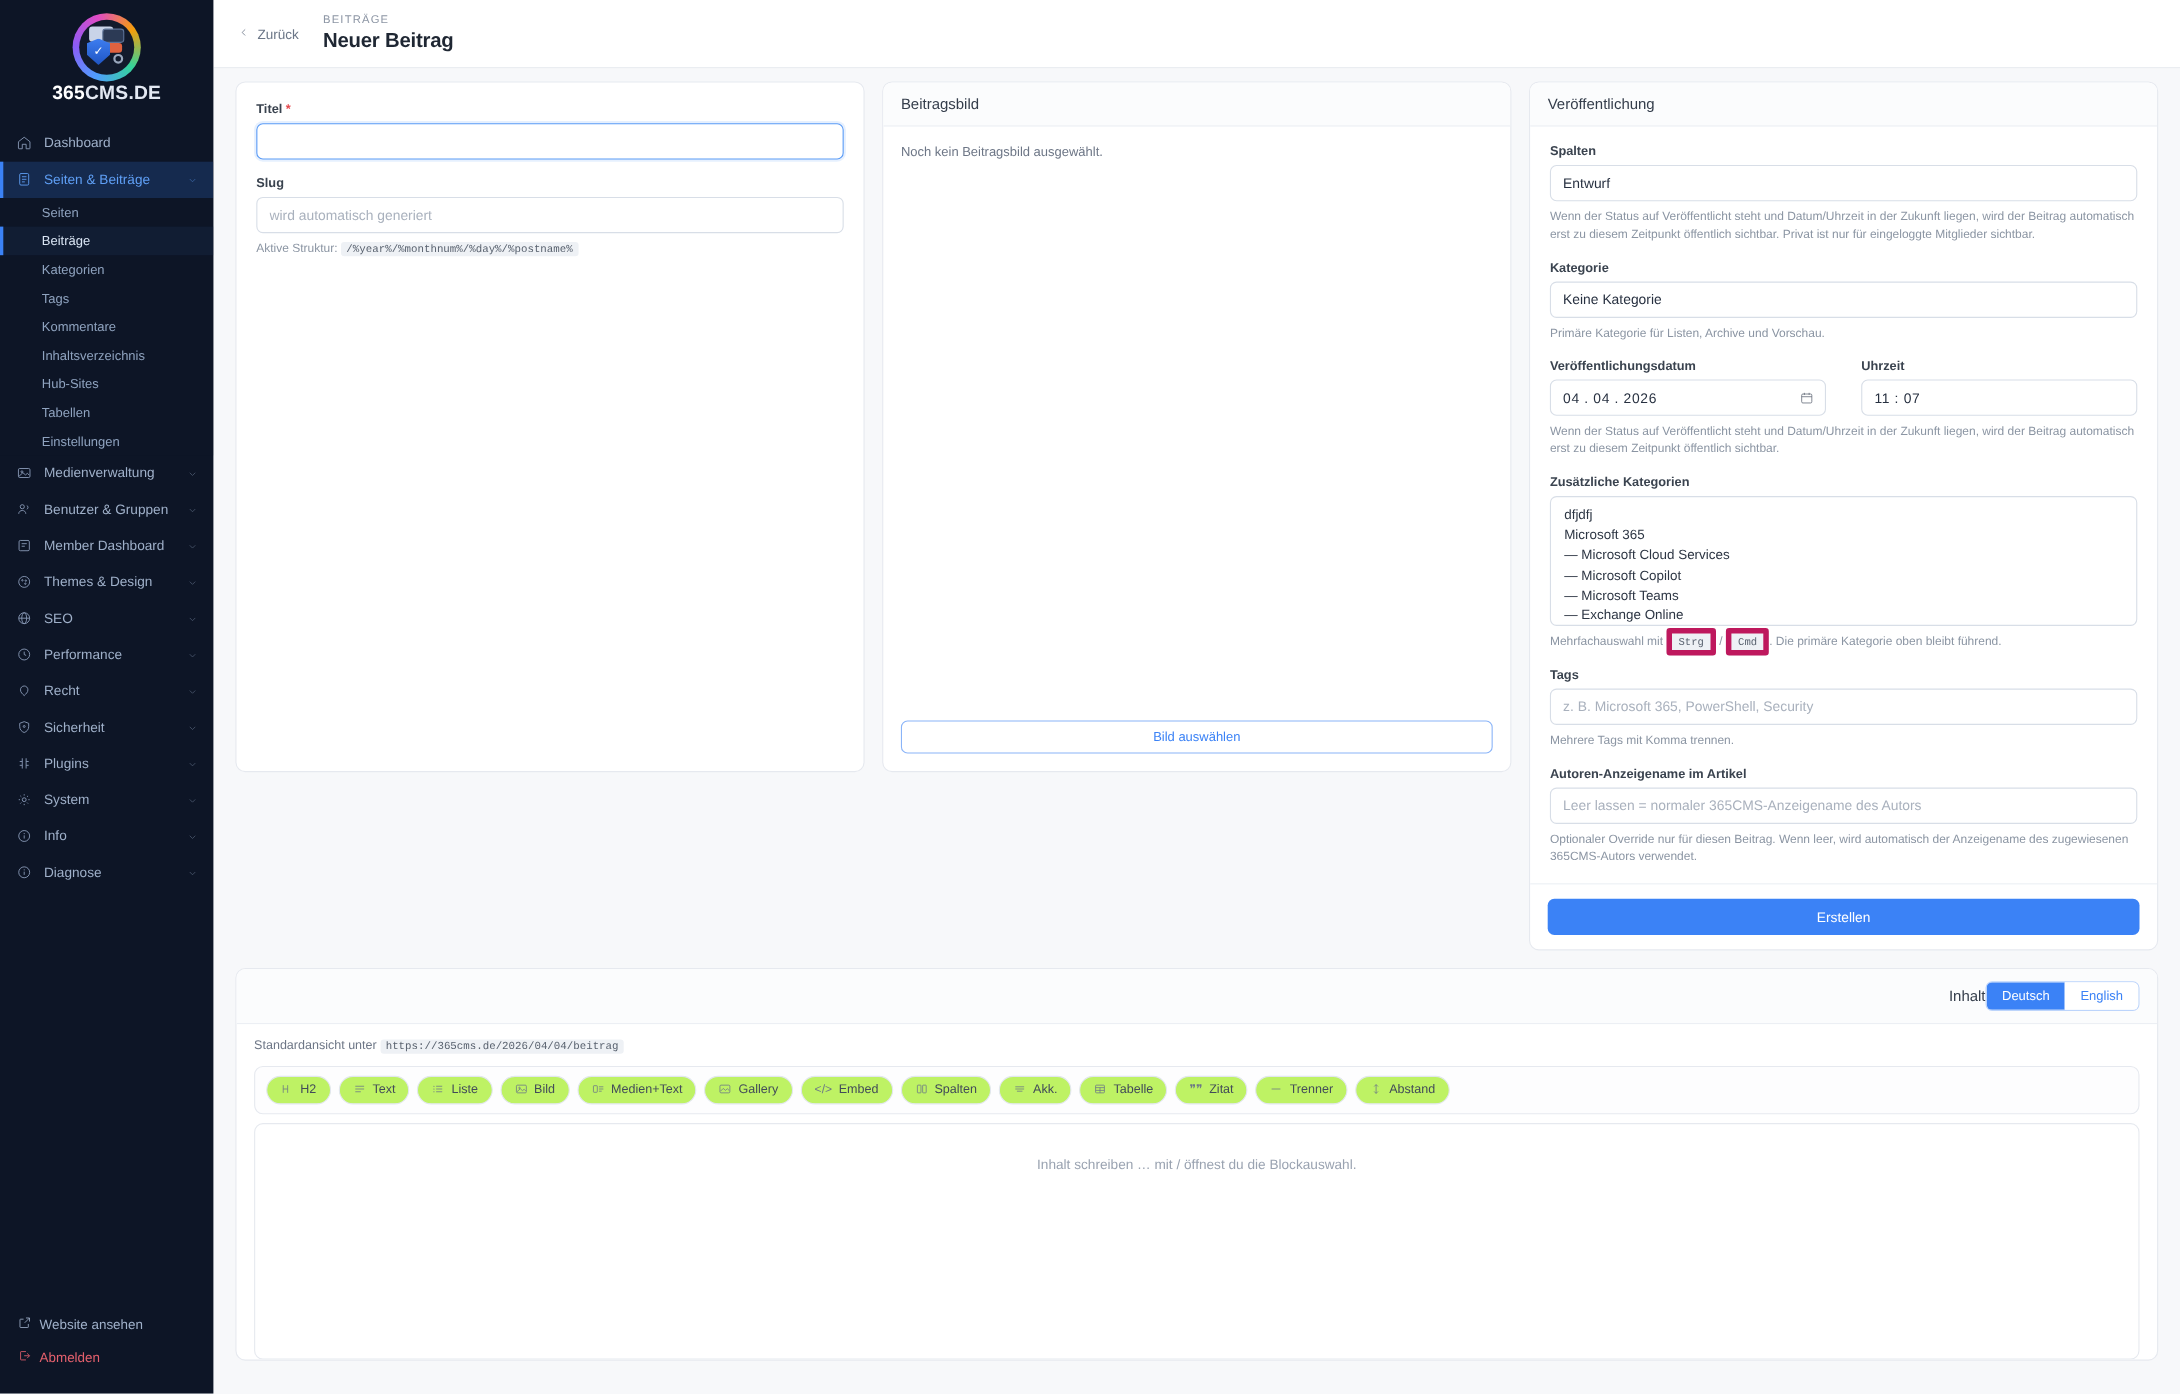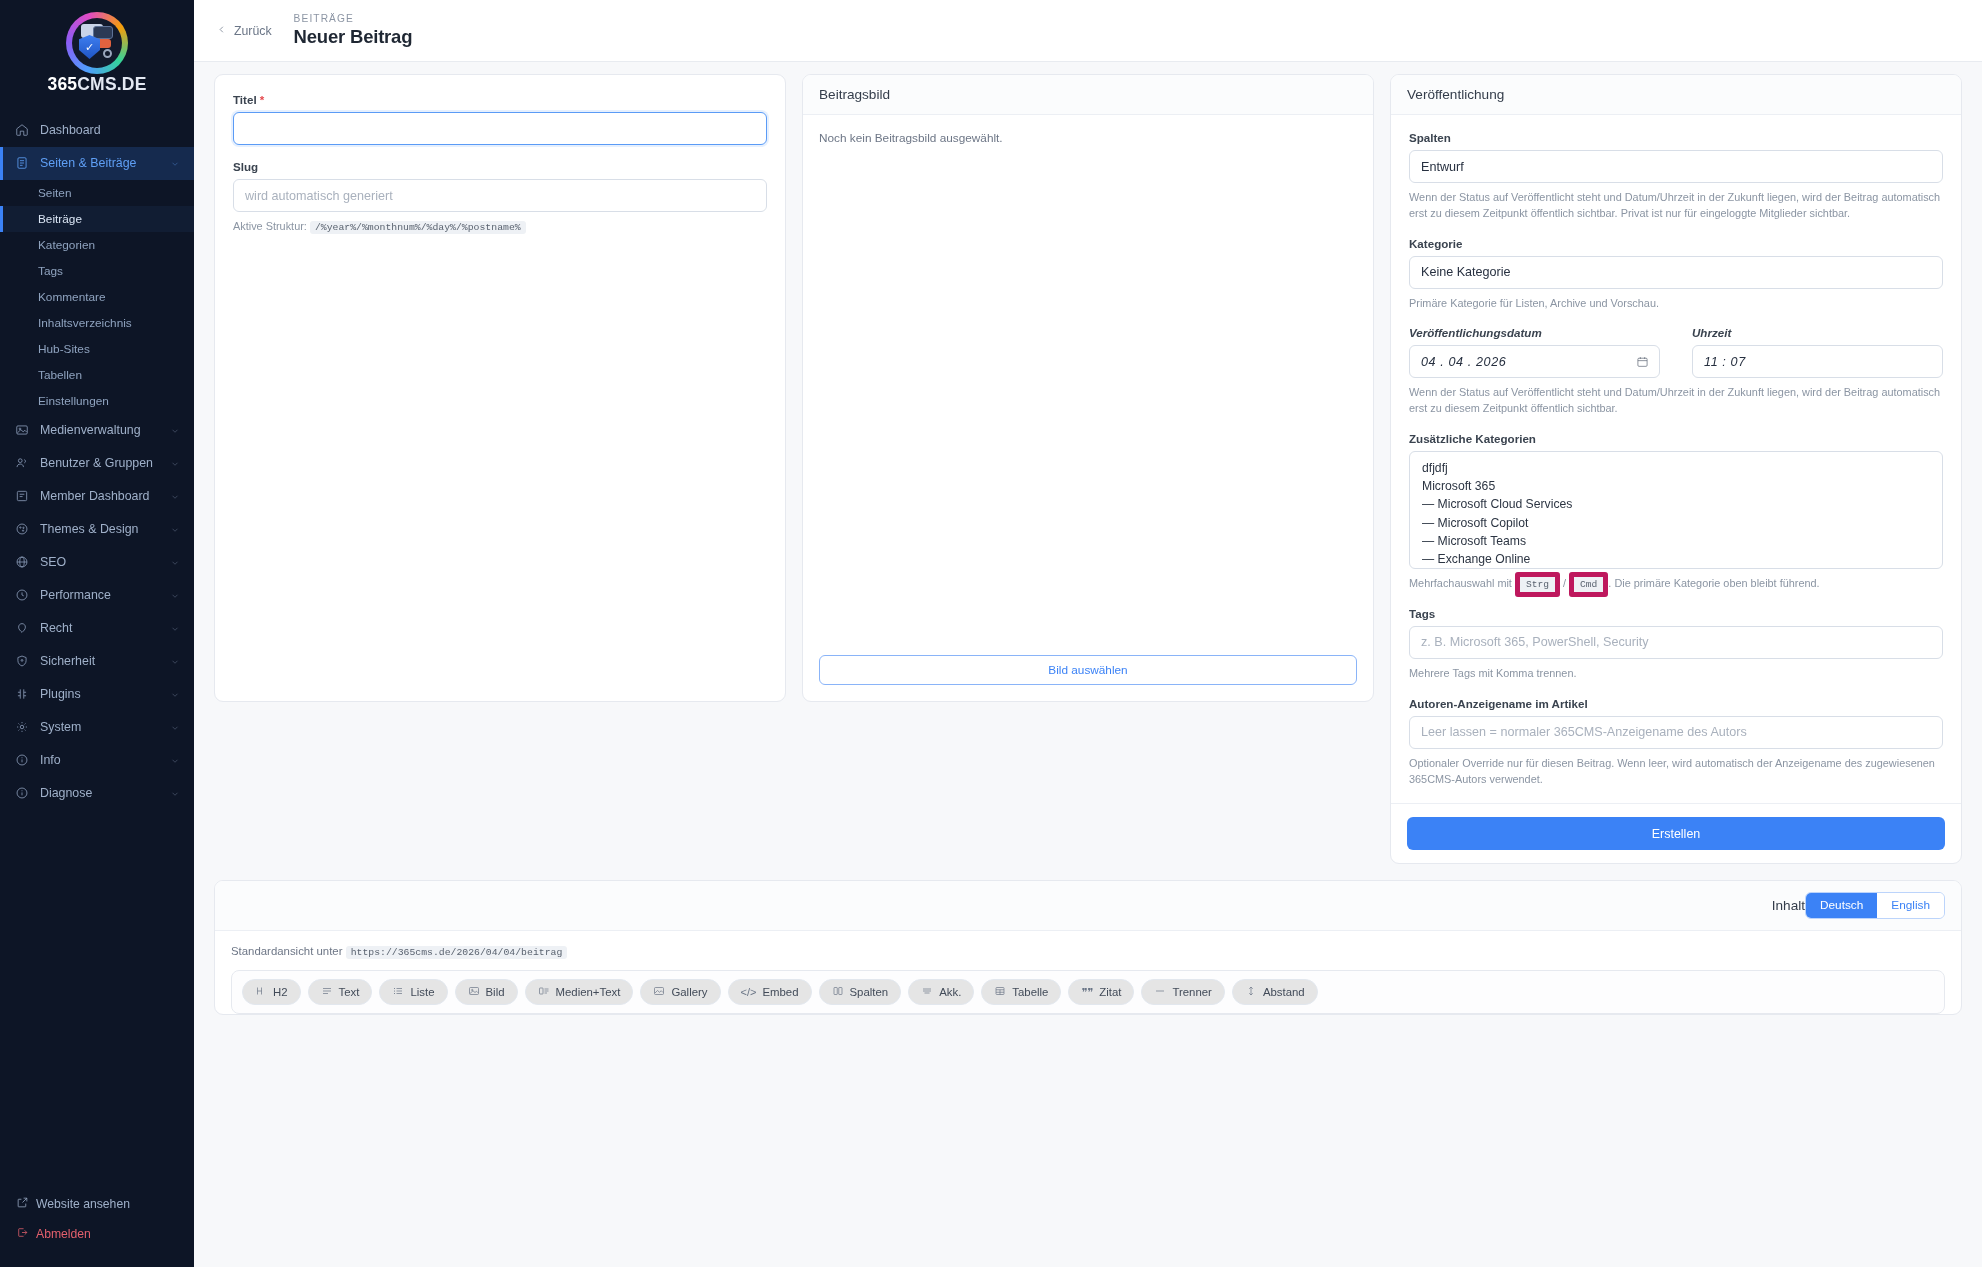--- a/index.html
+++ b/index.html
@@ -169,21 +169,21 @@
     width: 100%; height: 30px; border: 1px solid #8ab4f8; border-radius: 6px;
     background: #fff; color: #3b82f6; font-size: 11.8px;
     display: flex; align-items: center; justify-content: center; cursor: pointer;
     font-family: "Liberation Sans", sans-serif;
   }
   .sel {
     width: 100%; height: 33px; border: 1px solid #d8dee7; border-radius: 6px;
     padding: 0 11px; font-size: 12.6px; color: #273040; background: #fff;
     display: flex; align-items: center;
   }
-  .two-col { display: flex; gap: 32px; font-style: italic; }
+  .two-col { display: flex; gap: 32px; }
   .two-col > div { flex: 1 1 0; }
   .date-inp { position: relative; }
   .date-inp .cal {
     position: absolute; right: 10px; top: 50%; transform: translateY(-50%);
     width: 13px; height: 13px; pointer-events: none;
   }
   .date-inp .cal svg { width: 13px; height: 13px; stroke: #5b6personal; }
   .date-inp .cal svg { stroke: #5e6675; fill: none; stroke-width: 1.3; }
   .dateval {
     letter-spacing: .6px;
@@ -227,21 +227,21 @@
   .lang-toggle .lt.on { background: #3b82f6; color: #fff; }
 
   .inhalt-body { padding: 14px 16px 0; }
   .std-line { font-size: 11.4px; color: #6d7686; margin-bottom: 12px; }
   .blockbar {
     border: 1px solid #e6e9ef; border-radius: 8px; background: #fdfdfe;
     padding: 8px 10px; display: flex; gap: 7px; flex-wrap: nowrap; overflow: hidden;
   }
   .bchip {
     display: flex; align-items: center; gap: 6px;
-    border: 1px solid #e2e7ee; border-radius: 20px; background: #e5e5e5;
+    border: 1px solid #e2e7ee; border-radius: 20px; background: #bef264;
     height: 26px; padding: 0 12px; font-size: 11.4px; color: #424b59;
     cursor: pointer; white-space: nowrap;
   }
   .bchip svg { width: 12px; height: 12px; stroke: #6b7687; fill: none; stroke-width: 1.4; }
   .bchip .glyph { font-size: 11px; color: #6b7687; line-height: 1; }
 
   .editor {
     border: 1px solid #e6e9ef; border-top: none; border-radius: 0 0 8px 8px;
     background: #fff; min-height: 215px; margin-top: 8px;
     border-top: 1px solid #e6e9ef; border-radius: 8px;
@@ -733,18 +733,21 @@
             <div class="bchip">
               <span><svg viewBox="0 0 24 24">
                     <line x1="12" y1="4" x2="12" y2="20"></line>
                     <polyline points="8.5 7.5 12 4 15.5 7.5"></polyline>
                     <polyline points="8.5 16.5 12 20 15.5 16.5"></polyline>
                   </svg></span>
               <span>Abstand</span>
             </div>
           </div>
 
+          <div class="editor">
+            <div class="ph">Inhalt schreiben … mit / öffnest du die Blockauswahl.</div>
+          </div>
         </div>
       </section>
 
     </div>
   </main>
 </div>
 
 </body></html>

